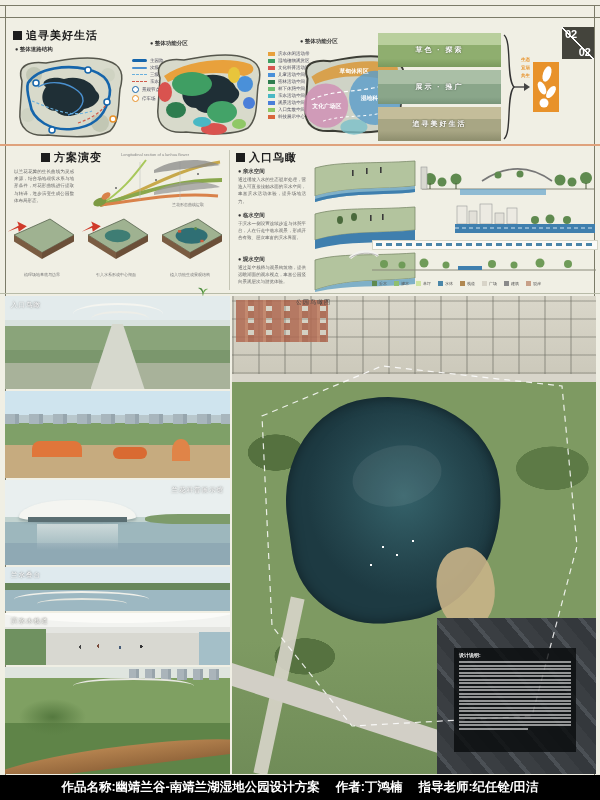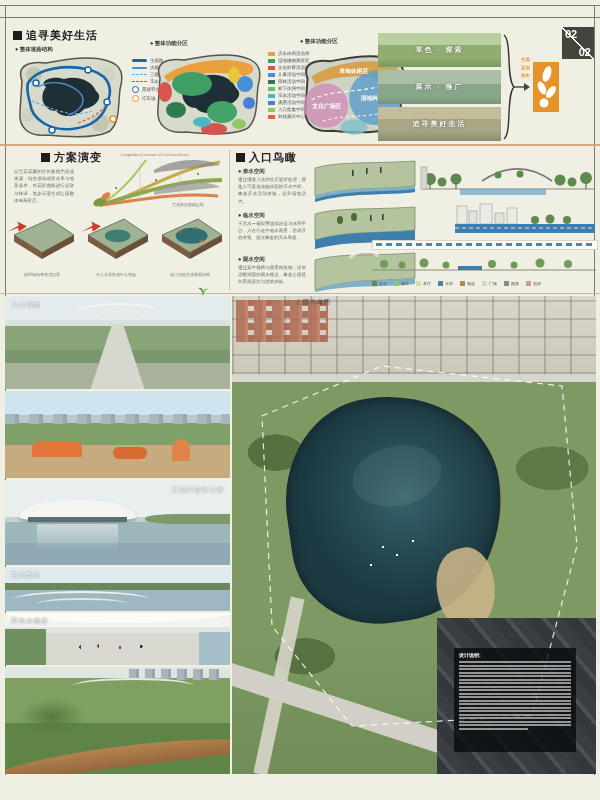--- a/index.html
+++ b/index.html
@@ -468,14 +468,19 @@
         <div class="note-line" style="width:100%"></div>
           <div class="note-line" style="width:100%"></div>
         <div class="note-line" style="width:100%"></div>
           <div class="note-line" style="width:100%"></div>
         <div class="note-line" style="width:100%"></div>
           <div class="note-line" style="width:62%"></div>
       </div>
     </div>
   </div>
 
+  <div class="footer">
+    <span><span>作品名称:</span><span>幽靖兰谷-南靖兰湖湿地公园设计方案</span></span>
+    <span><span>作者:</span><span>丁鸿楠</span></span>
+    <span><span>指导老师:</span><span>纪任铨/田洁</span></span>
+  </div>
 
 </div>
 
 </body></html>

